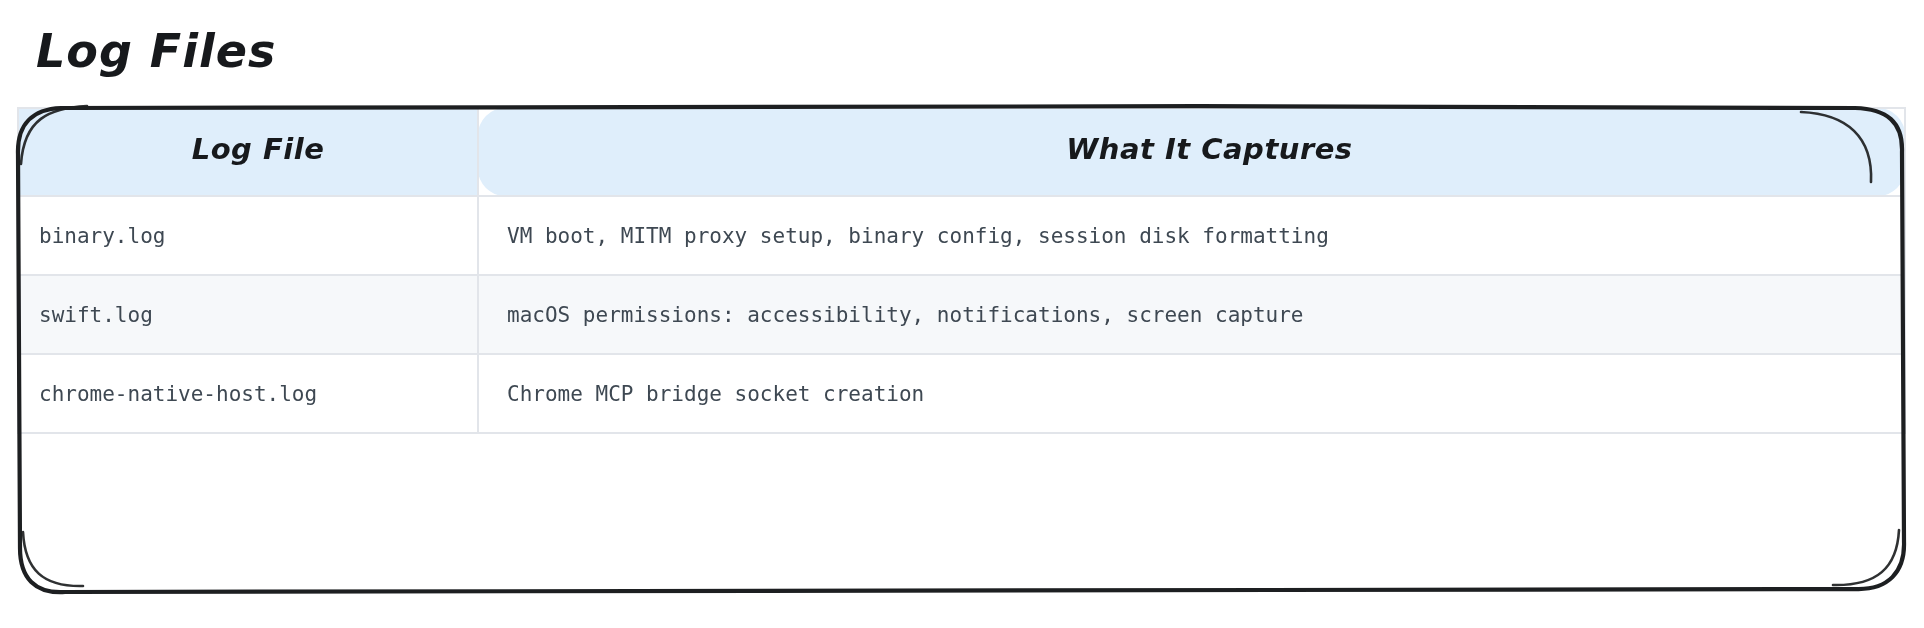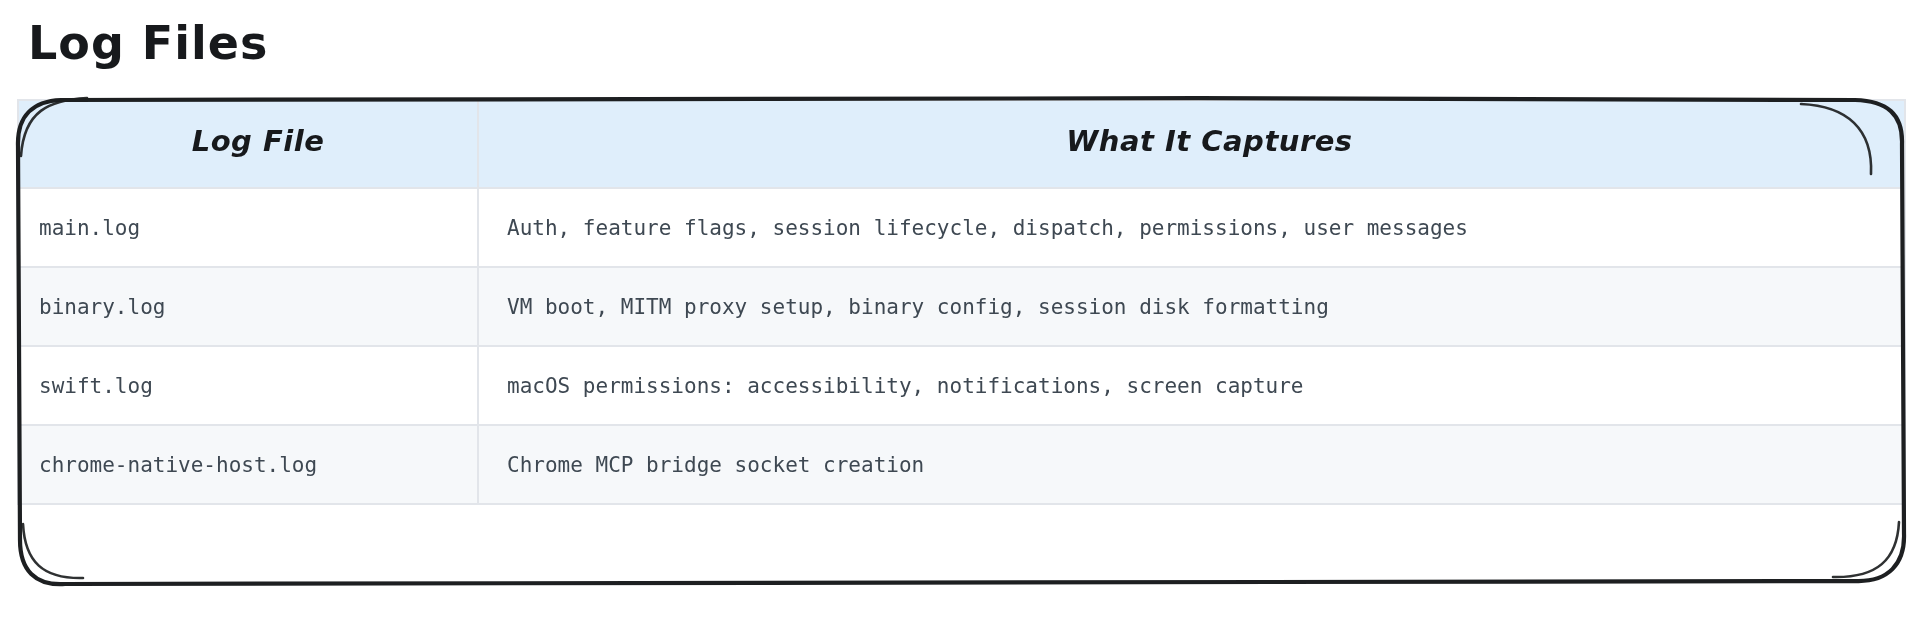--- a/index.html
+++ b/index.html
@@ -13,24 +13,25 @@
   }
   *{box-sizing:border-box;}
   html,body{margin:0;padding:0;}
   body{
     width:1924px;height:628px;
     background:#ffffff;
     font-family:"DejaVu Sans", sans-serif;
     overflow:hidden;
   }
   .page-title{
-    margin:4px;
+    margin:12px;
     padding:12px 0 0 24px;
     font-size:46px;
     line-height:1.2;
+    font-style:italic;
     font-weight:600;
     letter-spacing:1px;
     color:var(--heading-text);
   }
   .table-wrap{
     position:relative;
     margin:28px 0 0 17px;
     width:1889px;
   }
   table{
@@ -52,21 +53,21 @@
     background:var(--header-bg);
     font-family:"DejaVu Sans", sans-serif;
     font-style:italic;
     font-weight:600;
     font-size:29px;
     letter-spacing:0.5px;
     color:var(--heading-text);
     padding:0 0 6px 20px;
     text-align:center;
   }
-  th.c2{padding-left:36px;}
+  th.c2{padding-left:36px;border-radius:27px;}
   td{
     height:79px;
     font-family:"DejaVu Sans Mono", monospace;
     font-size:21px;
     color:var(--body-text);
     background:var(--row-bg);
     padding:0 0 0 20px;
   }
   td.c2{padding-left:28px;}
   tbody tr:nth-child(even) td{background:var(--row-stripe-bg);}
@@ -98,24 +99,20 @@
         <col class="col-captures">
       </colgroup>
       <thead>
         <tr>
           <th class="c1">Log File</th>
           <th class="c2">What It Captures</th>
         </tr>
       </thead>
       <tbody>
         <tr>
-          <td class="c1">main.log</td>
-          <td class="c2">Auth, feature flags, session lifecycle, dispatch, permissions, user messages</td>
-        </tr>
-        <tr>
           <td class="c1">binary.log</td>
           <td class="c2">VM boot, MITM proxy setup, binary config, session disk formatting</td>
         </tr>
         <tr>
           <td class="c1">swift.log</td>
           <td class="c2">macOS permissions: accessibility, notifications, screen capture</td>
         </tr>
         <tr>
           <td class="c1">chrome-native-host.log</td>
           <td class="c2">Chrome MCP bridge socket creation</td>

